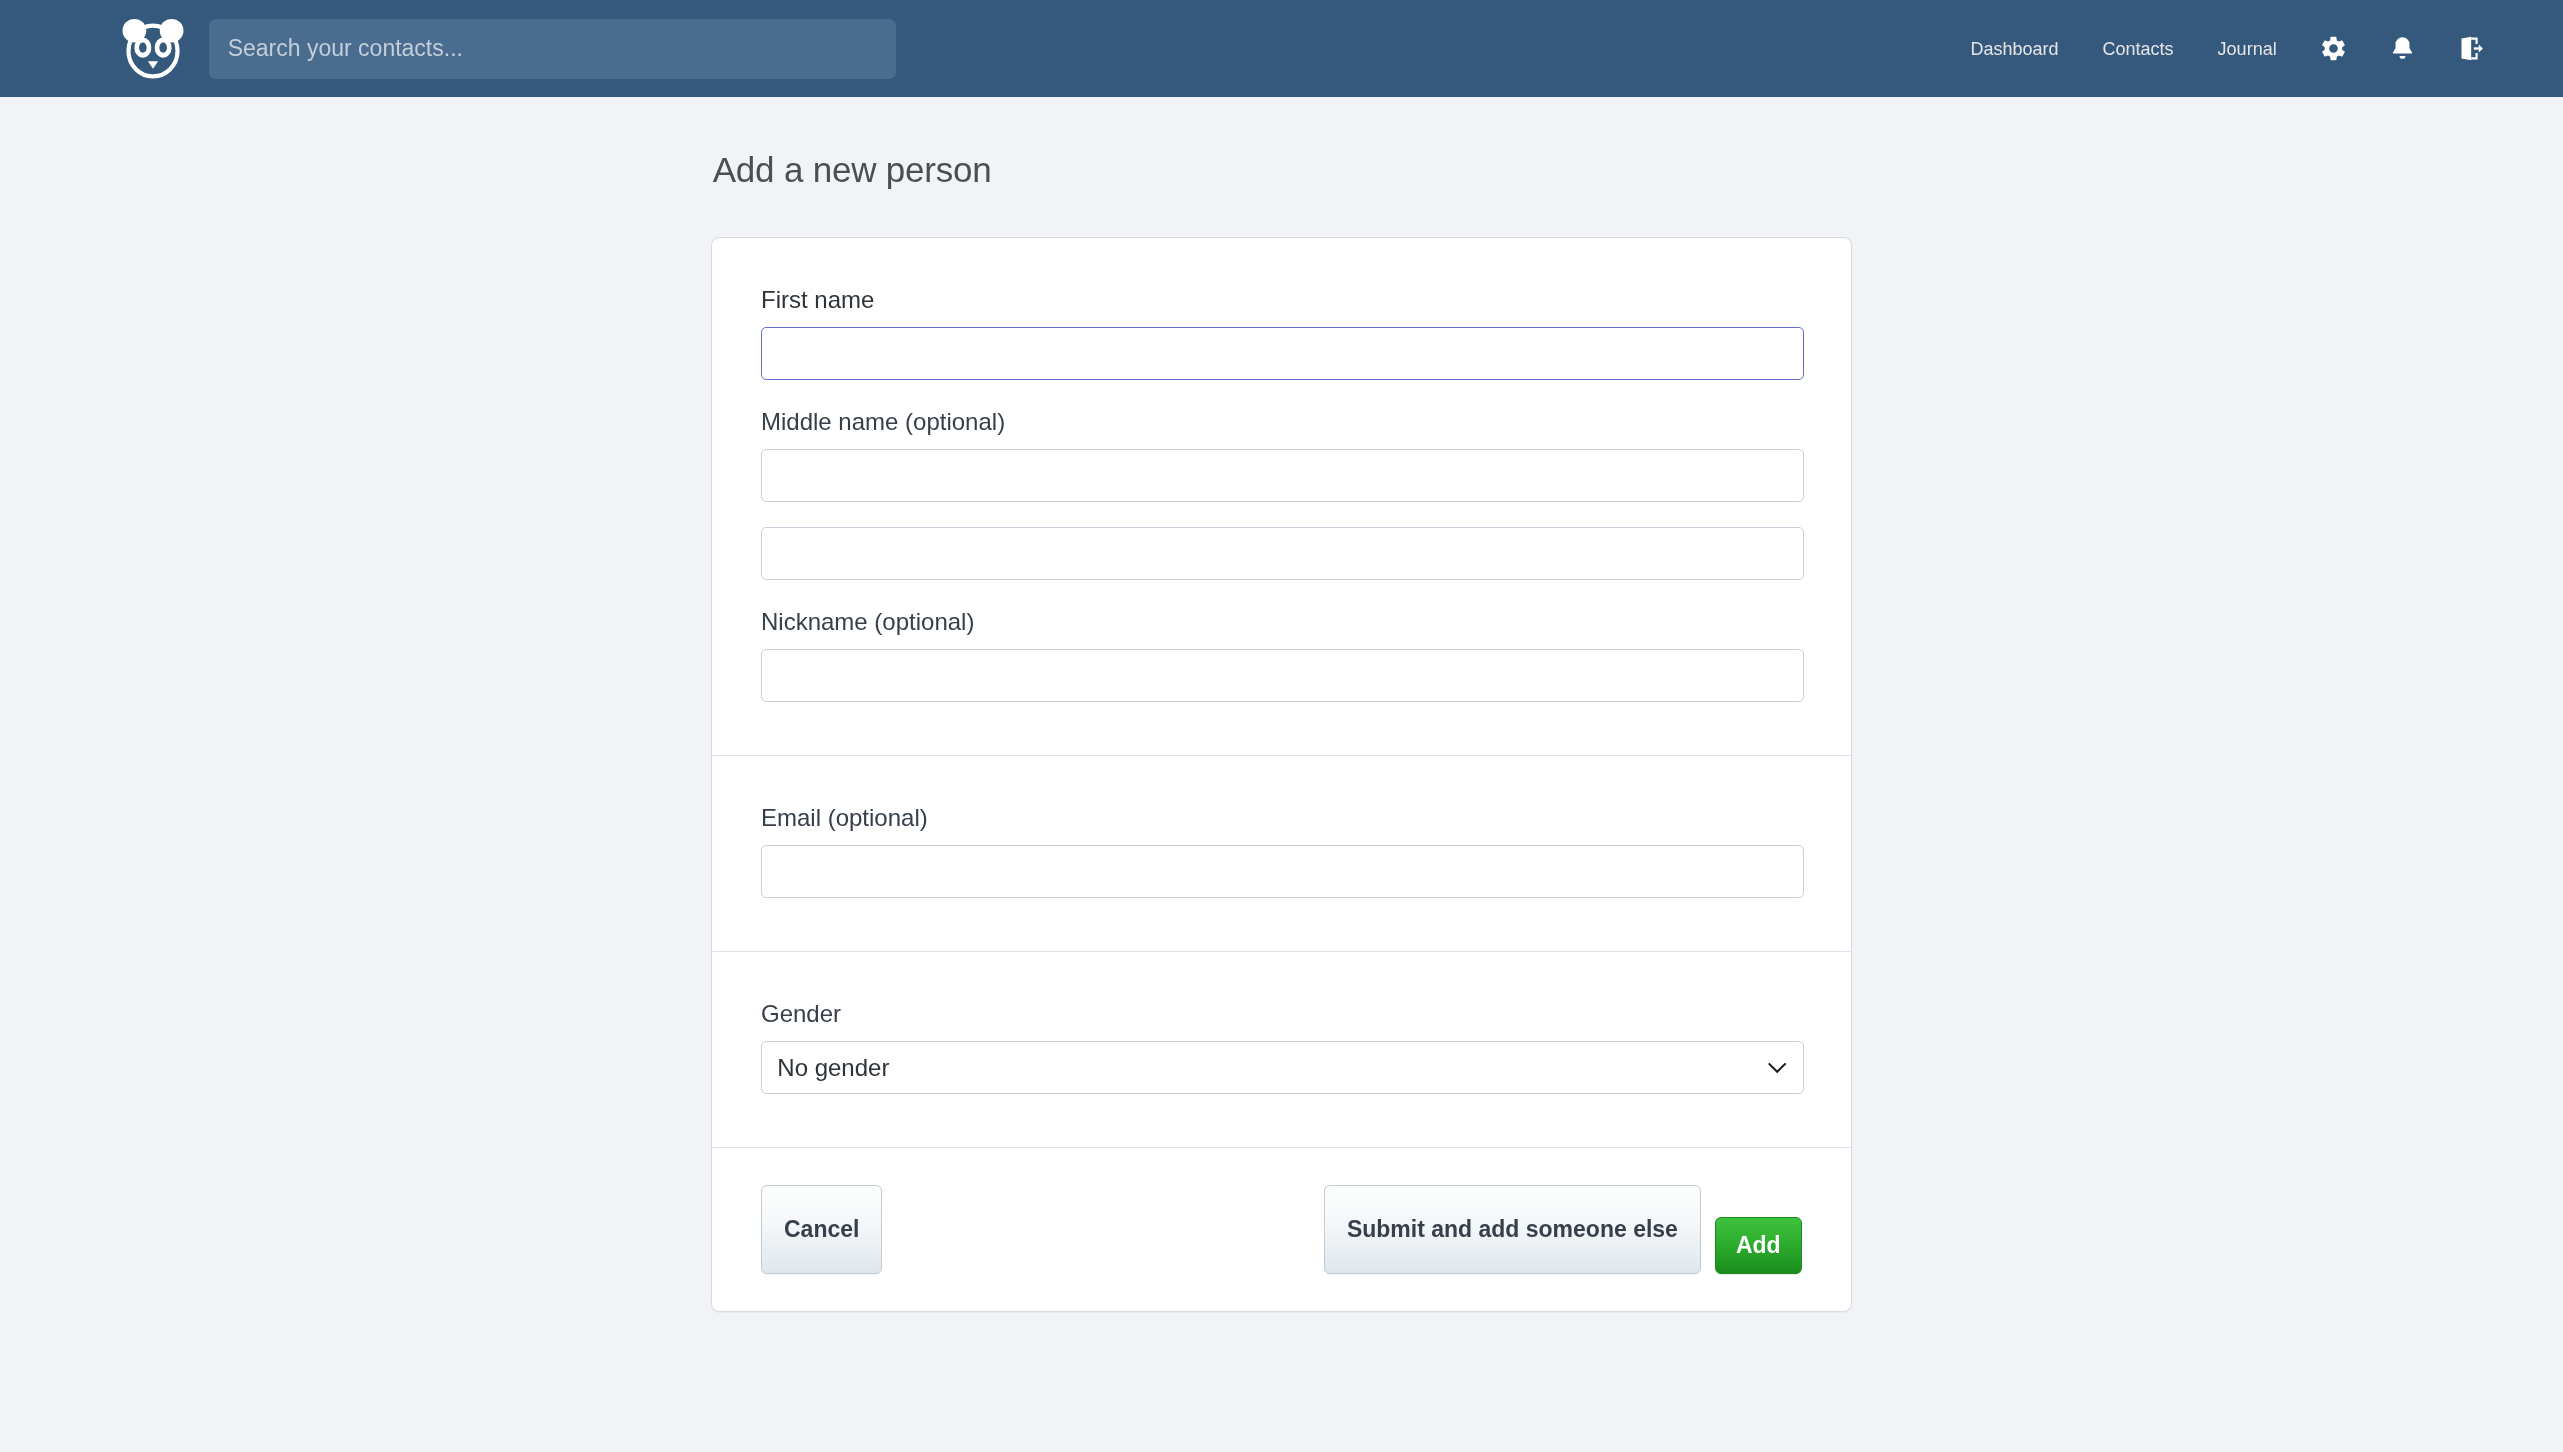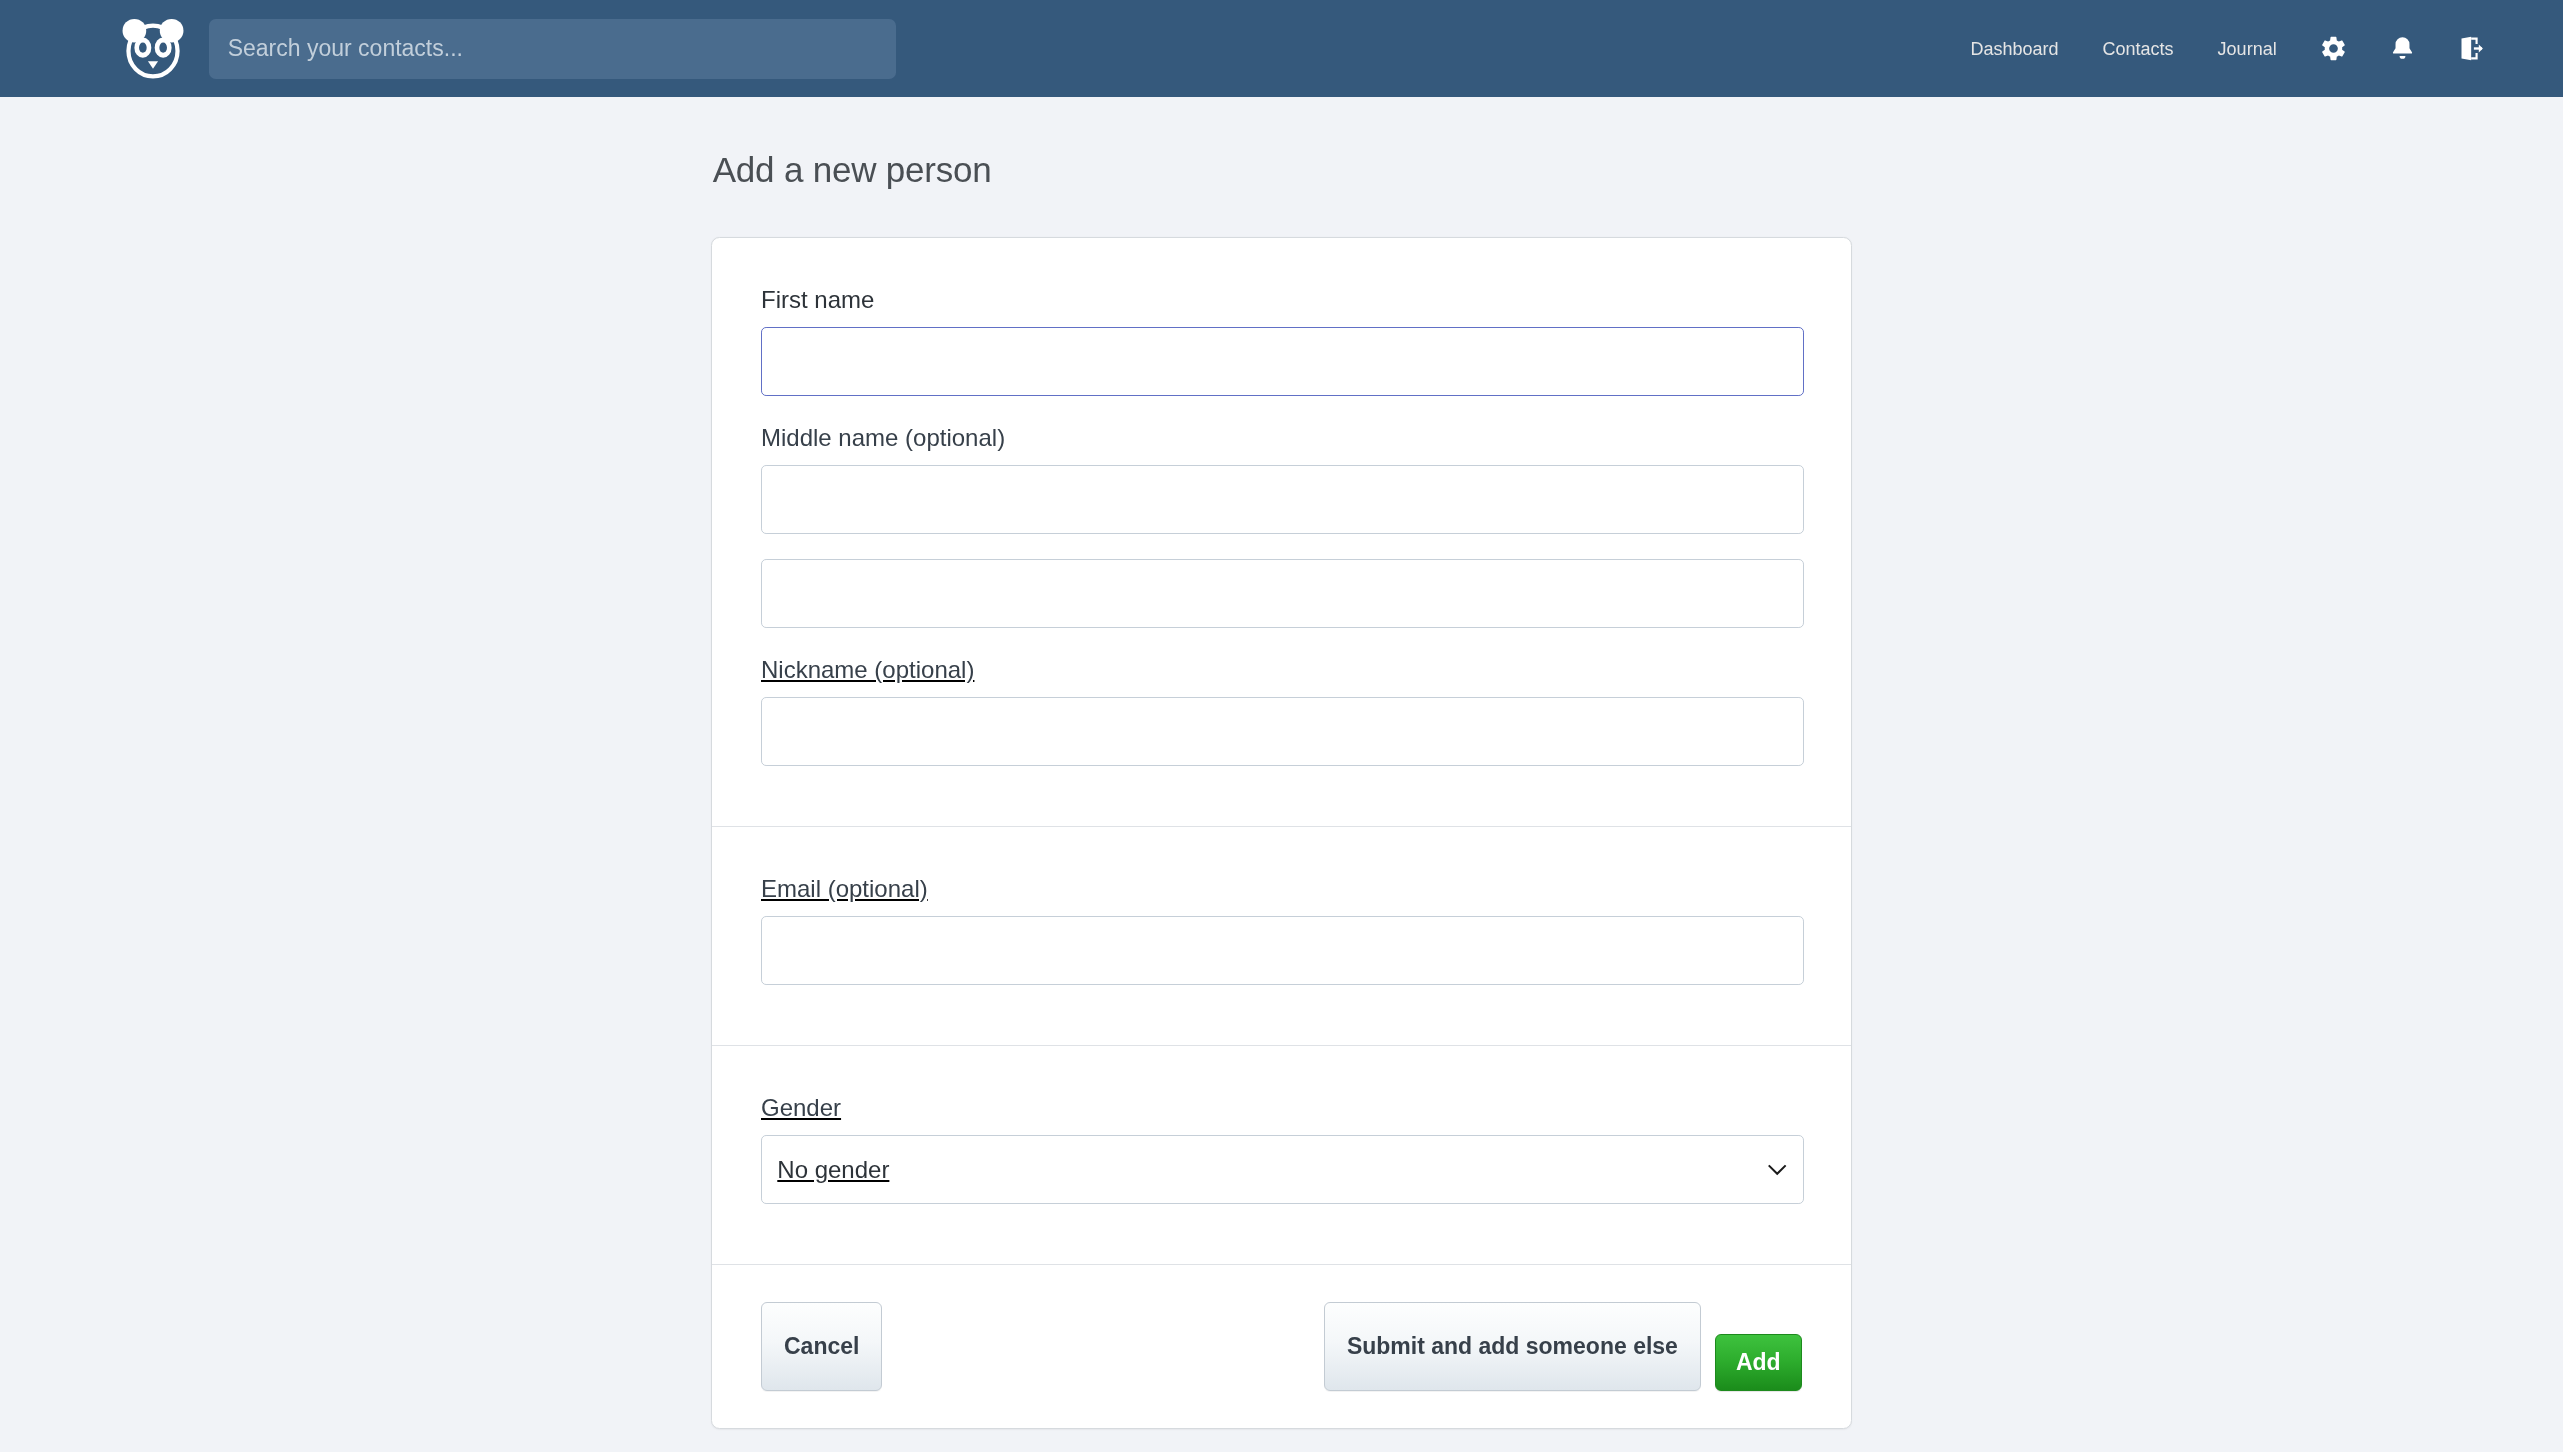--- a/index.html
+++ b/index.html
@@ -99,35 +99,35 @@
   .card-section { padding: 46px 49px 44px 49px; }
   .card-section + .card-section { border-top: 0.8px solid #dfe2e6; }
   .card-footer {
     border-top: 0.8px solid #dfe2e6;
     padding: 37px 49px 37px 49px;
     display: flex;
     align-items: center;
   }
 
   .form-group { margin-bottom: 25.4px; }
-  .form-group:last-child { margin-bottom: 16px; text-decoration: underline; }
+  .form-group:last-child { margin-bottom: 9px; }
 
   .form-label {
     display: block;
     font-size: 24px;
     color: #37404a;
     margin-bottom: 12px;
     line-height: 1.3;
   }
   .form-label.strong { font-weight: normal; color: #2d3339; }
 
   .form-control {
     display: block;
     width: 1043px;
-    height: 69px;
+    height: 53px;
     border: 0.8px solid #c6cfd8;
     border-radius: 5.1px;
     background: #ffffff;
     font-size: 24px;
     font-family: "Liberation Sans", sans-serif;
     color: #2d3339;
     padding: 0 15.3px;
     outline: none;
   }
   .form-control.focused {

